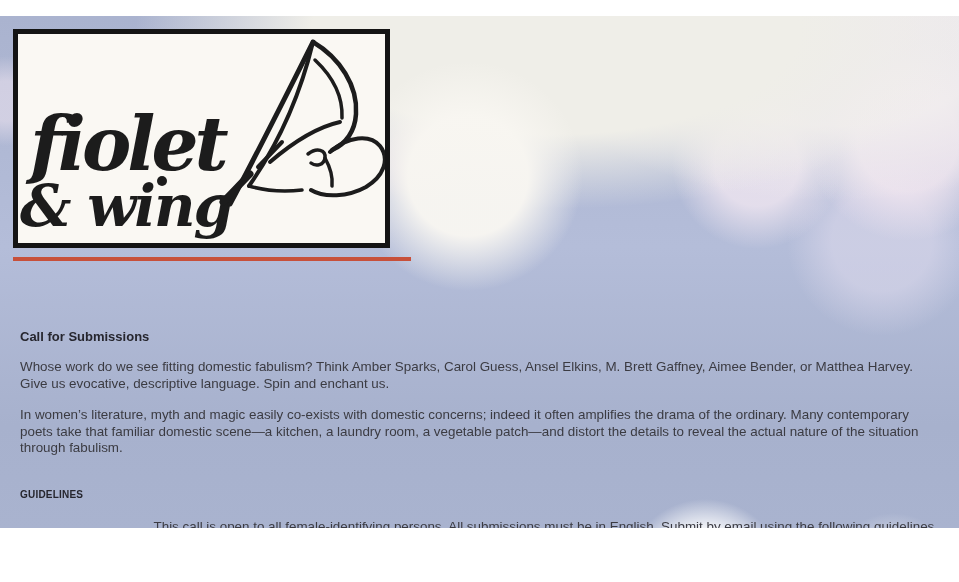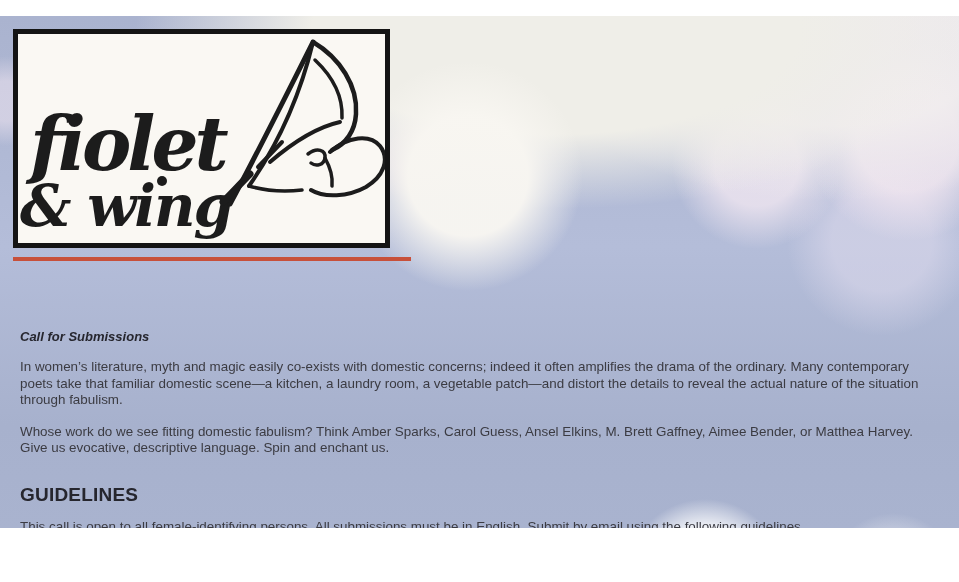--- a/index.html
+++ b/index.html
@@ -46,37 +46,36 @@
     font-size:19px;line-height:21px;
     font-weight:bold;
     color:#22222c;
     letter-spacing:.2px;
   }
   .subtitle{
     margin:17px 0 0;
     font-size:13px;line-height:15px;
     font-weight:bold;
     color:#26262e;
-    font-style:italic;
   }
   p.body-text{
     margin:18px 0 0;
     font-size:13.4px;line-height:16.5px;
     color:#3b3b42;
   }
   p.body-text.p2{margin-top:15px;}
   p.body-text.p3{margin-top:15px;}
   .guidelines{
     margin:30px 0 0;
-    font-size:19px;line-height:15px;
+    font-size:10px;line-height:15px;
     font-weight:bold;
     color:#26262e;
     letter-spacing:.2px;
   }
-  p.body-text.p4{margin-top:17px;}
+  p.body-text.p4{margin-top:17px;text-align:right;}
 </style>
 </head>
 <body>
 
 <div class="page">
 
   <div class="logo-box">
     <svg viewBox="0 0 367 209" xmlns="http://www.w3.org/2000/svg">
       <g fill="#1c1c1c" font-family="DejaVu Serif, serif" font-style="italic" font-weight="bold">
         <text x="12" y="136" font-size="74" letter-spacing="-4">fiolet</text>
@@ -99,22 +98,22 @@
     </svg>
   </div>
 
   <div class="divider"></div>
 
   <div class="content">
 
     <div class="subtitle">Call for Submissions</div>
 
 
+    <p class="body-text p3">Whose work do we see fitting domestic fabulism? Think Amber Sparks, Carol Guess, Ansel Elkins, M. Brett Gaffney, Aimee Bender, or Matthea Harvey. Give us evocative, descriptive language. Spin and enchant us.</p>
+
     <p class="body-text p2">In women’s literature, myth and magic easily co-exists with domestic concerns; indeed it often amplifies the drama of the ordinary. Many contemporary poets take that familiar domestic scene—a kitchen, a laundry room, a vegetable patch—and distort the details to reveal the actual nature of the situation through fabulism.</p>
-
-    <p class="body-text p3">Whose work do we see fitting domestic fabulism? Think Amber Sparks, Carol Guess, Ansel Elkins, M. Brett Gaffney, Aimee Bender, or Matthea Harvey. Give us evocative, descriptive language. Spin and enchant us.</p>
 
     <div class="guidelines">GUIDELINES</div>
 
     <p class="body-text p4">This call is open to all female-identifying persons. All submissions must be in English. Submit by email using the following guidelines.</p>
   </div>
 
 </div>
 
 </body></html>

